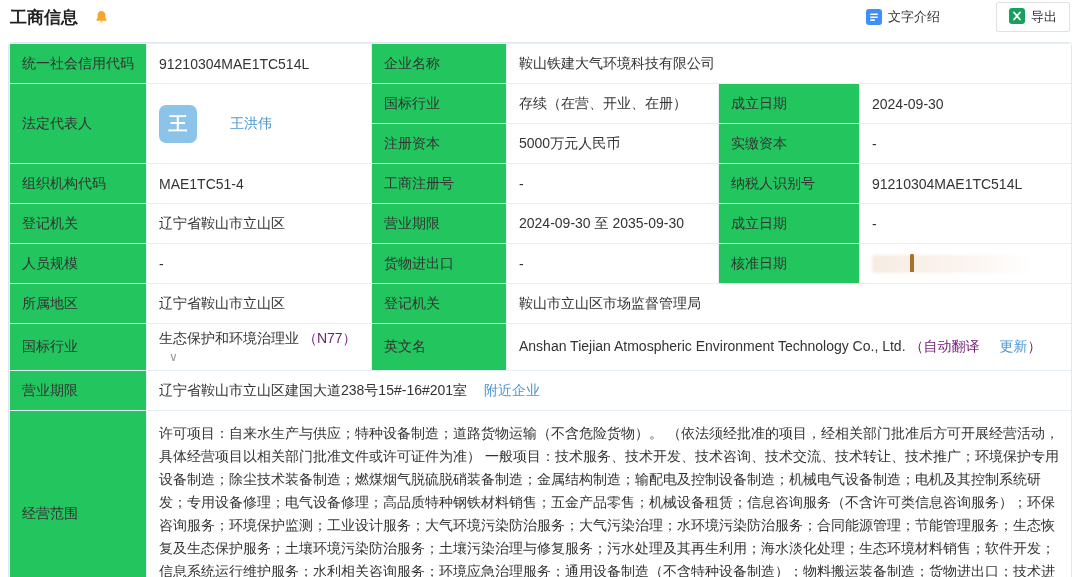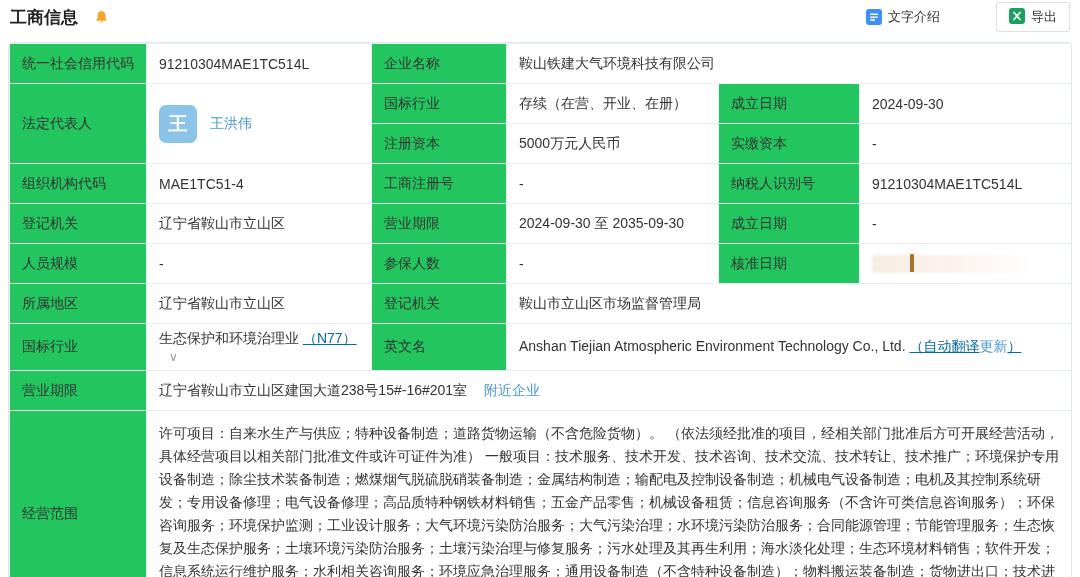--- a/index.html
+++ b/index.html
@@ -37,22 +37,22 @@
   table { border-collapse:collapse; width:1062px; table-layout:fixed; }
   td {
     border:1px solid #e7eef6;
     font-size:14px; color:#333;
     padding:6px 12px; height:40px;
     vertical-align:middle;
     word-break:break-all;
   }
   td.lbl { background:#22c55e; color:#333; }
   td.val { background:#fff; }
-  .gray { color:#0369a1;text-decoration:underline; }
-  .link { color:#4a96d2; cursor:pointer; text-decoration:none; }
+  .gray { color:#701a75; }
+  .link { color:#4a96d2; cursor:pointer; text-decoration:none;margin-left:20px; }
   .chevron { color:#999; font-size:12px; margin-left:10px; cursor:pointer; }
   .dash { color:#333; }
 
   .rep-cell { display:flex; align-items:center; gap:13px; }
   .avatar {
     width:38px; height:38px; border-radius:7px; background:#8cc3e9;
     color:#fff; font-size:19px; font-weight:bold;
     display:flex; align-items:center; justify-content:center;
   }
 
@@ -160,21 +160,21 @@
     <td class="val">辽宁省鞍山市立山区</td>
     <td class="lbl">营业期限</td>
     <td class="val">2024-09-30 至 2035-09-30</td>
     <td class="lbl">成立日期</td>
     <td class="val dash">-</td>
   </tr>
 
   <tr>
     <td class="lbl">人员规模</td>
     <td class="val dash">-</td>
-    <td class="lbl">参保人数</td>
+    <td class="lbl">货物进出口</td>
     <td class="val dash">-</td>
     <td class="lbl">核准日期</td>
     <td class="val">
       <div class="lock-wrap">
         <span class="blur-strip"></span>
         <span class="lock">
           <span class="lock-shackle"></span>
           <span class="lock-body"></span>
         </span>
       </div>

